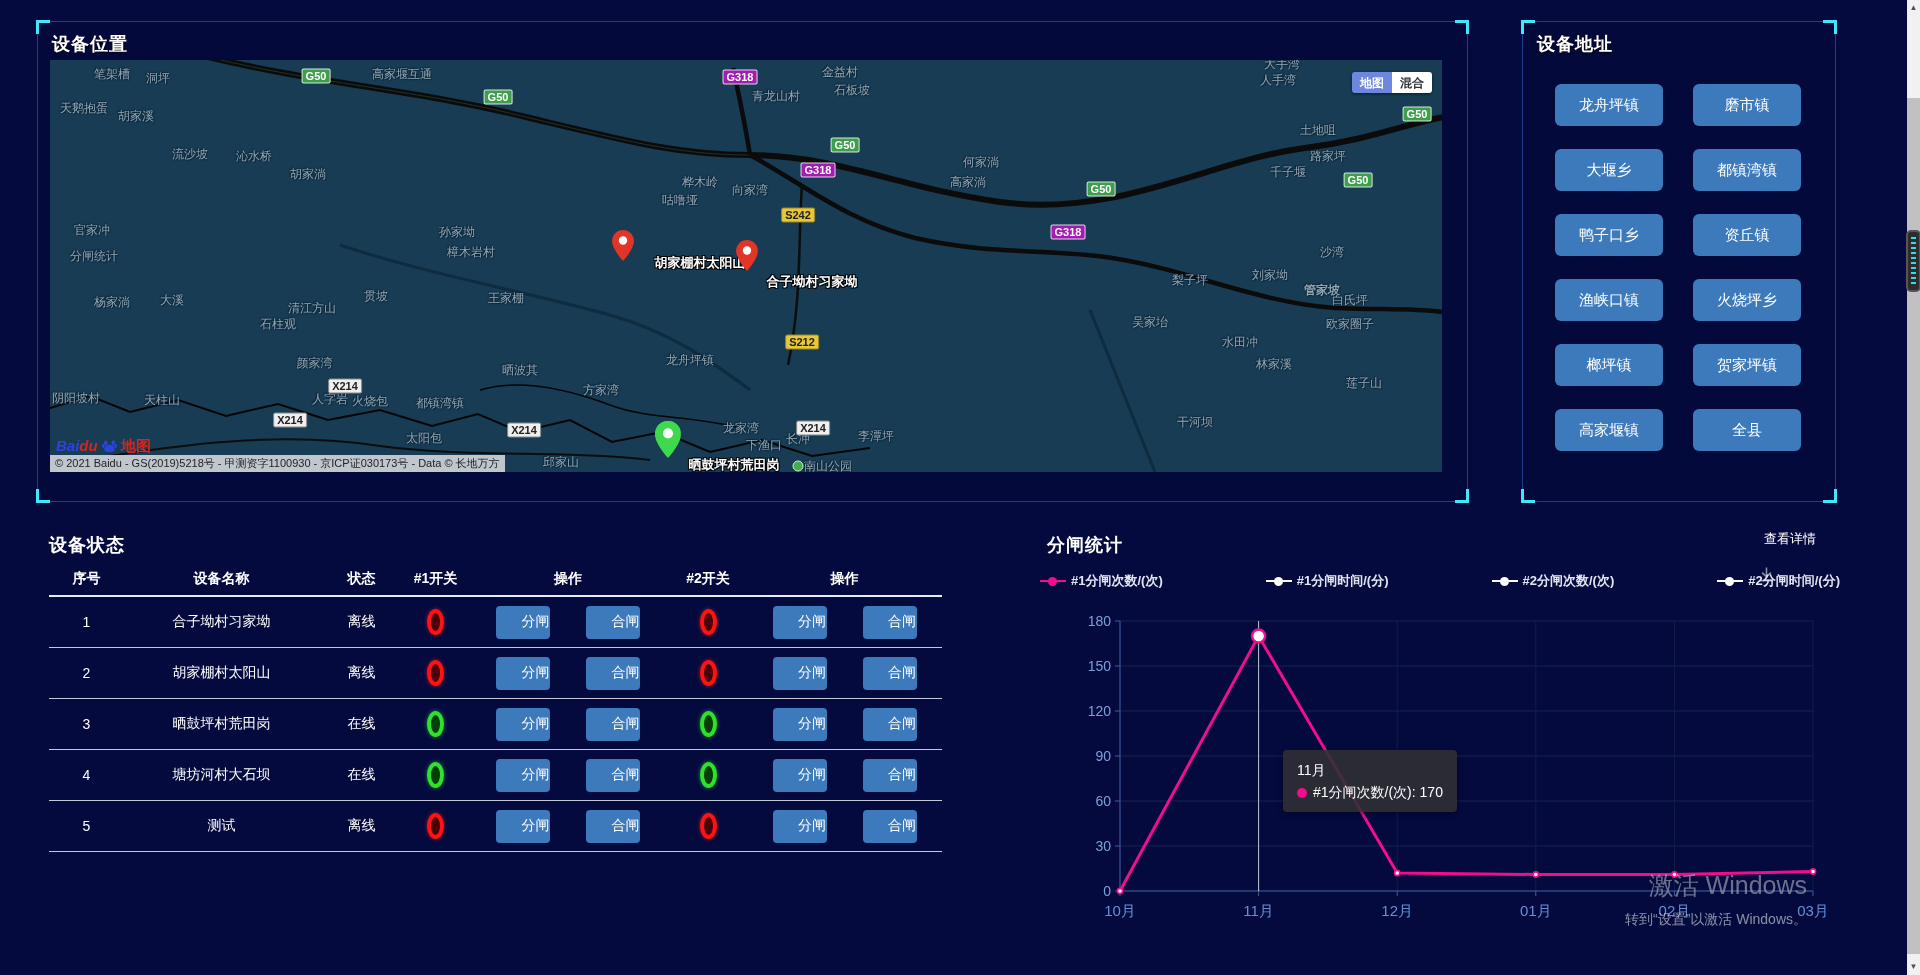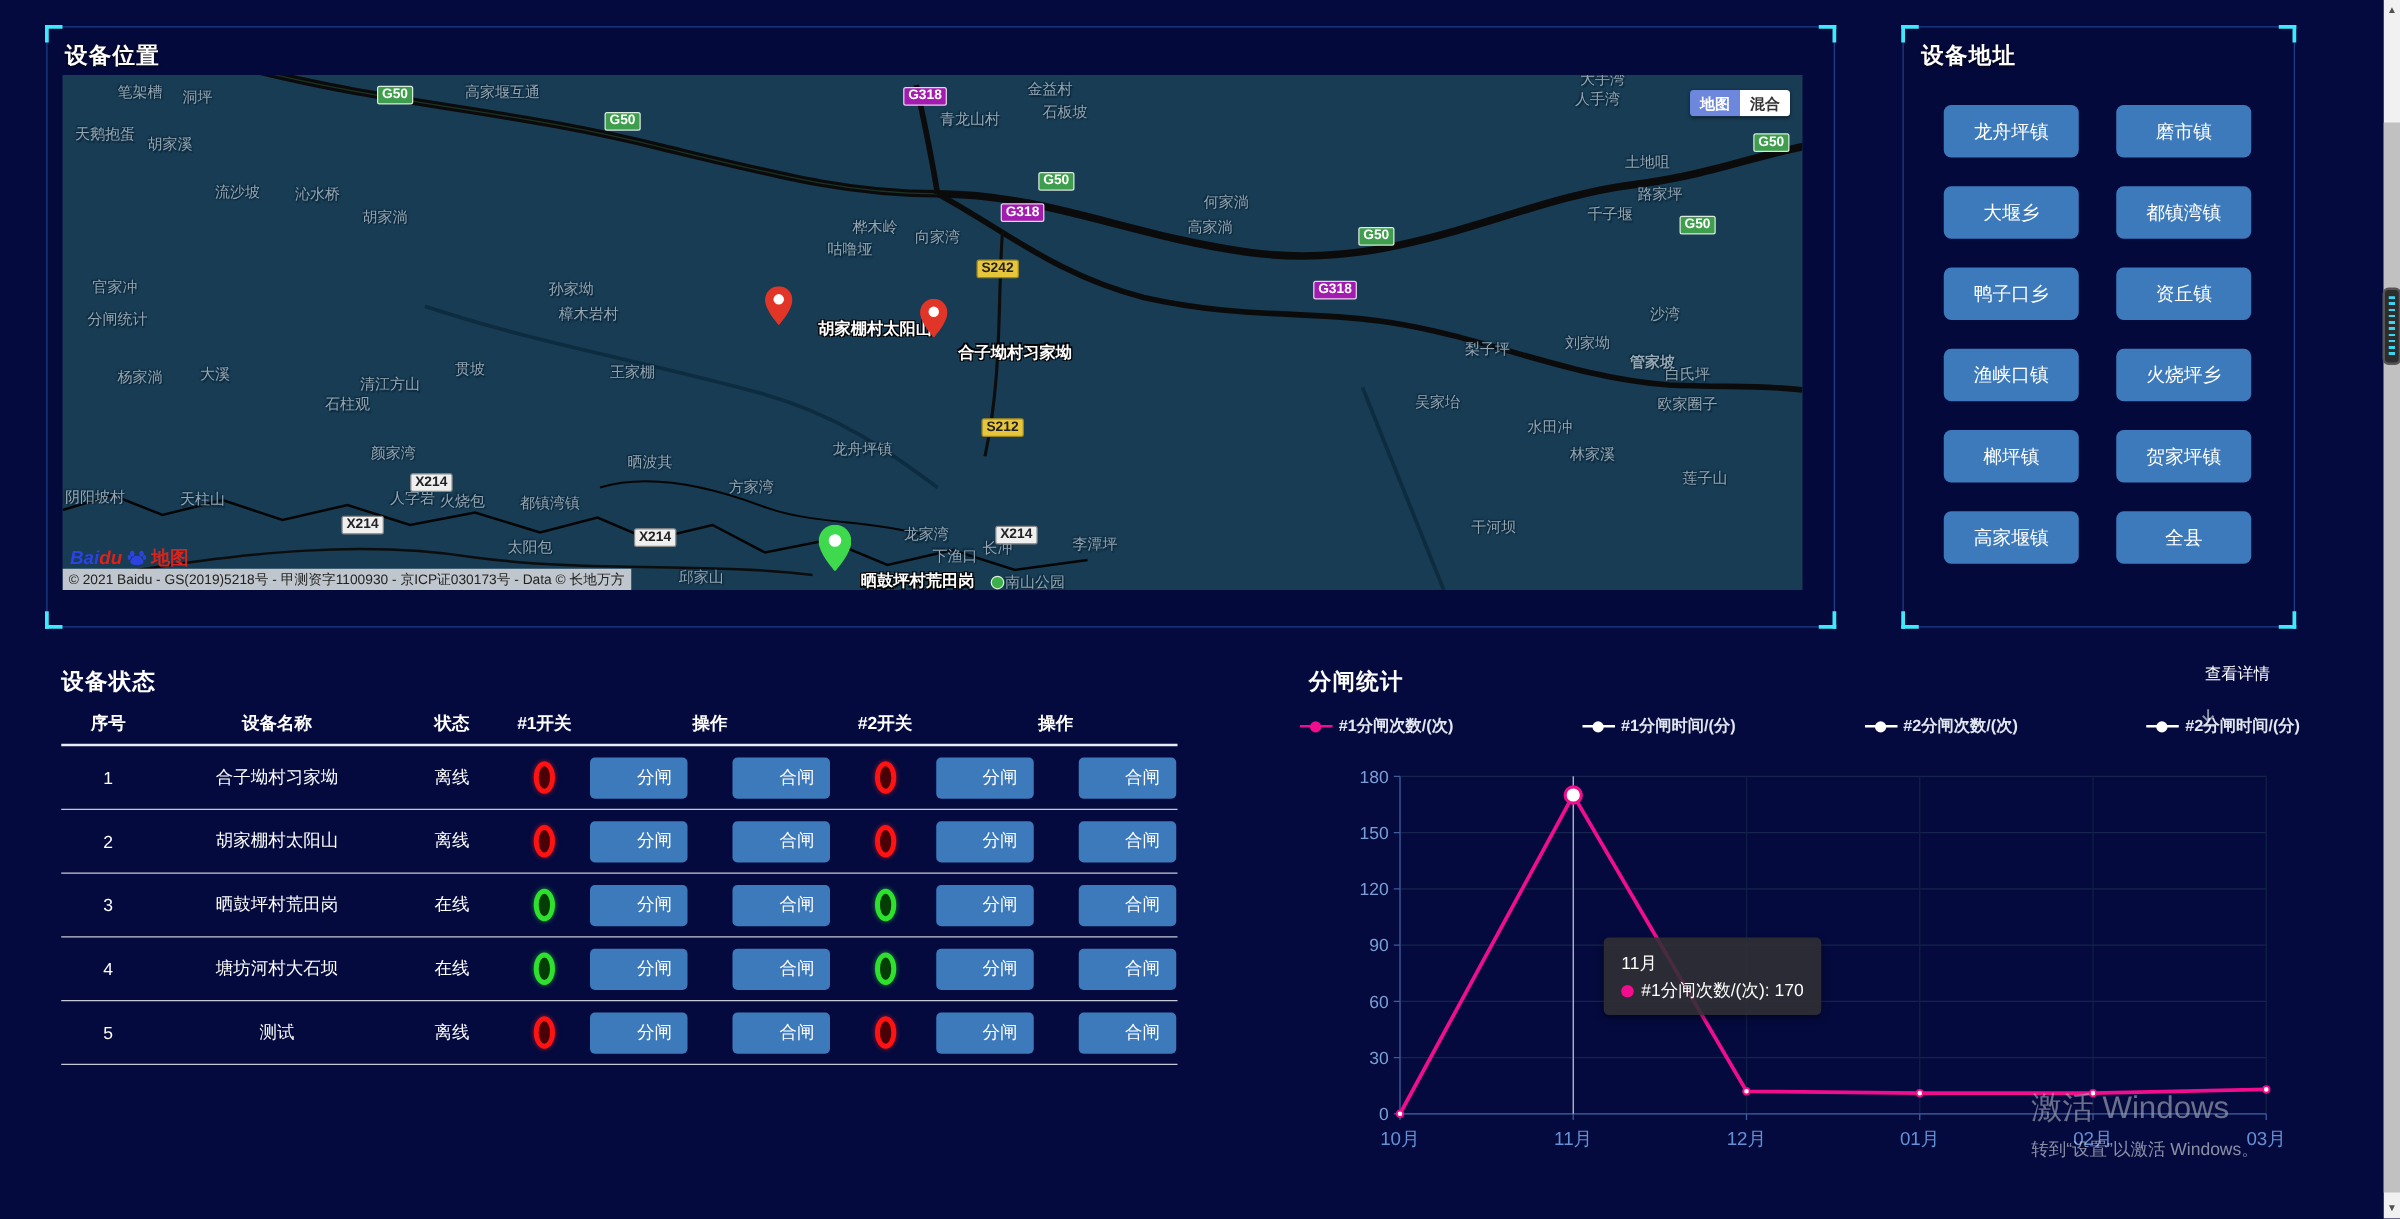--- a/index.html
+++ b/index.html
@@ -42,36 +42,36 @@
 
   
   #status-table { position:absolute; left:49px; top:563px; width:893px; color:#fff; }
   .t-head { display:flex; height:34px; align-items:center; font-size:14px; font-weight:bold; border-bottom:2px solid #e8ecf5; }
   .t-row { display:flex; height:51px; align-items:center; font-size:14px; border-bottom:1px solid rgba(230,235,245,.85); }
   .tc { text-align:center; display:flex; align-items:center; justify-content:center; }
   .tc-0{width:75px;} .tc-1{width:195px;} .tc-2{width:85px;} .tc-3{width:63px;} .tc-4{width:202px;gap:36px;} .tc-5{width:78px;} .tc-6{width:195px;gap:36px;}
   .ind { width:17px; height:26px; border-radius:50%; }
   .ind.red { border:4px solid #ff1212; background:#490006; box-shadow:0 0 4px rgba(255,30,30,.6); }
   .ind.green { border:4px solid #2de12d; background:#063c06; box-shadow:0 0 4px rgba(60,255,60,.5); }
-  .op-btn { width:78px; height:33px; background:#3d7abc; border:none; border-radius:4px; color:#fff; font-size:14px; cursor:pointer;padding-left:25px; }
+  .op-btn { width:54px; height:33px; background:#3d7abc; border:none; border-radius:4px; color:#fff; font-size:14px; cursor:pointer;padding-left:25px; }
 
   
   #chart-sec { position:absolute; left:1040px; top:525px; width:800px; height:450px; }
   #detail-link { position:absolute; right:24px; top:5px; color:#fff; font-size:13px; cursor:pointer; }
   #dl-icon { position:absolute; right:64px; top:40px; cursor:pointer; }
   #legend { position:absolute; left:0; right:0; top:47px; display:flex; justify-content:space-between; gap:36px;font-weight:bold; }
   .lg-item { display:flex; align-items:center; gap:5px; color:#e2e6f0; font-size:13px; cursor:pointer; }
   .lg-mark { position:relative; width:26px; height:9px; }
   .lg-line { position:absolute; left:0; right:0; top:3.5px; height:2px; }
   .lg-dot { position:absolute; left:8px; top:0; width:9px; height:9px; border-radius:50%; }
   #plot-wrap { position:absolute; left:25px; top:78px; }
   #tooltip { position:absolute; left:243px; top:225px; background:rgba(48,48,52,.88); border-radius:4px; padding:9px 14px; color:#fff; font-size:14px; line-height:22px; box-shadow:0 2px 6px rgba(0,0,0,.4); white-space:nowrap; }
   #tooltip .dot { display:inline-block; width:10px; height:10px; border-radius:50%; margin-right:6px; vertical-align:-1px; }
   #watermark { position:absolute; left:585px; top:344px; color:rgba(170,176,188,.62); pointer-events:none; }
-  #watermark .w1 { font-size:25px; }
+  #watermark .w1 { font-size:25px;text-align:right; }
   #watermark .w2 { font-size:14px; margin-top:9px; color:rgba(190,196,206,.72); }
 
   
   #scrollbar { position:absolute; right:0; top:0; width:13px; height:975px; background:#f1f1f1; }
   #sb-thumb { position:absolute; left:0; top:98px; width:13px; height:856px; background:#c1c1c1; }
   .sb-arrow { position:absolute; left:0; width:13px; height:16px; color:#505050; font-size:8px; line-height:16px; text-align:center; }
   #sb-up{top:0;} #sb-down{bottom:0;}
   #scroll-widget { position:absolute; right:-1px; top:230px; width:15px; height:62px; background:#2d2d2d; border:2px solid #565656; border-radius:5px; padding:5px 3px; }
   #scroll-widget .stripes { width:100%; height:100%; background:repeating-linear-gradient(to bottom,#39d6ef 0 2px,transparent 2px 5px); }
 </style>

